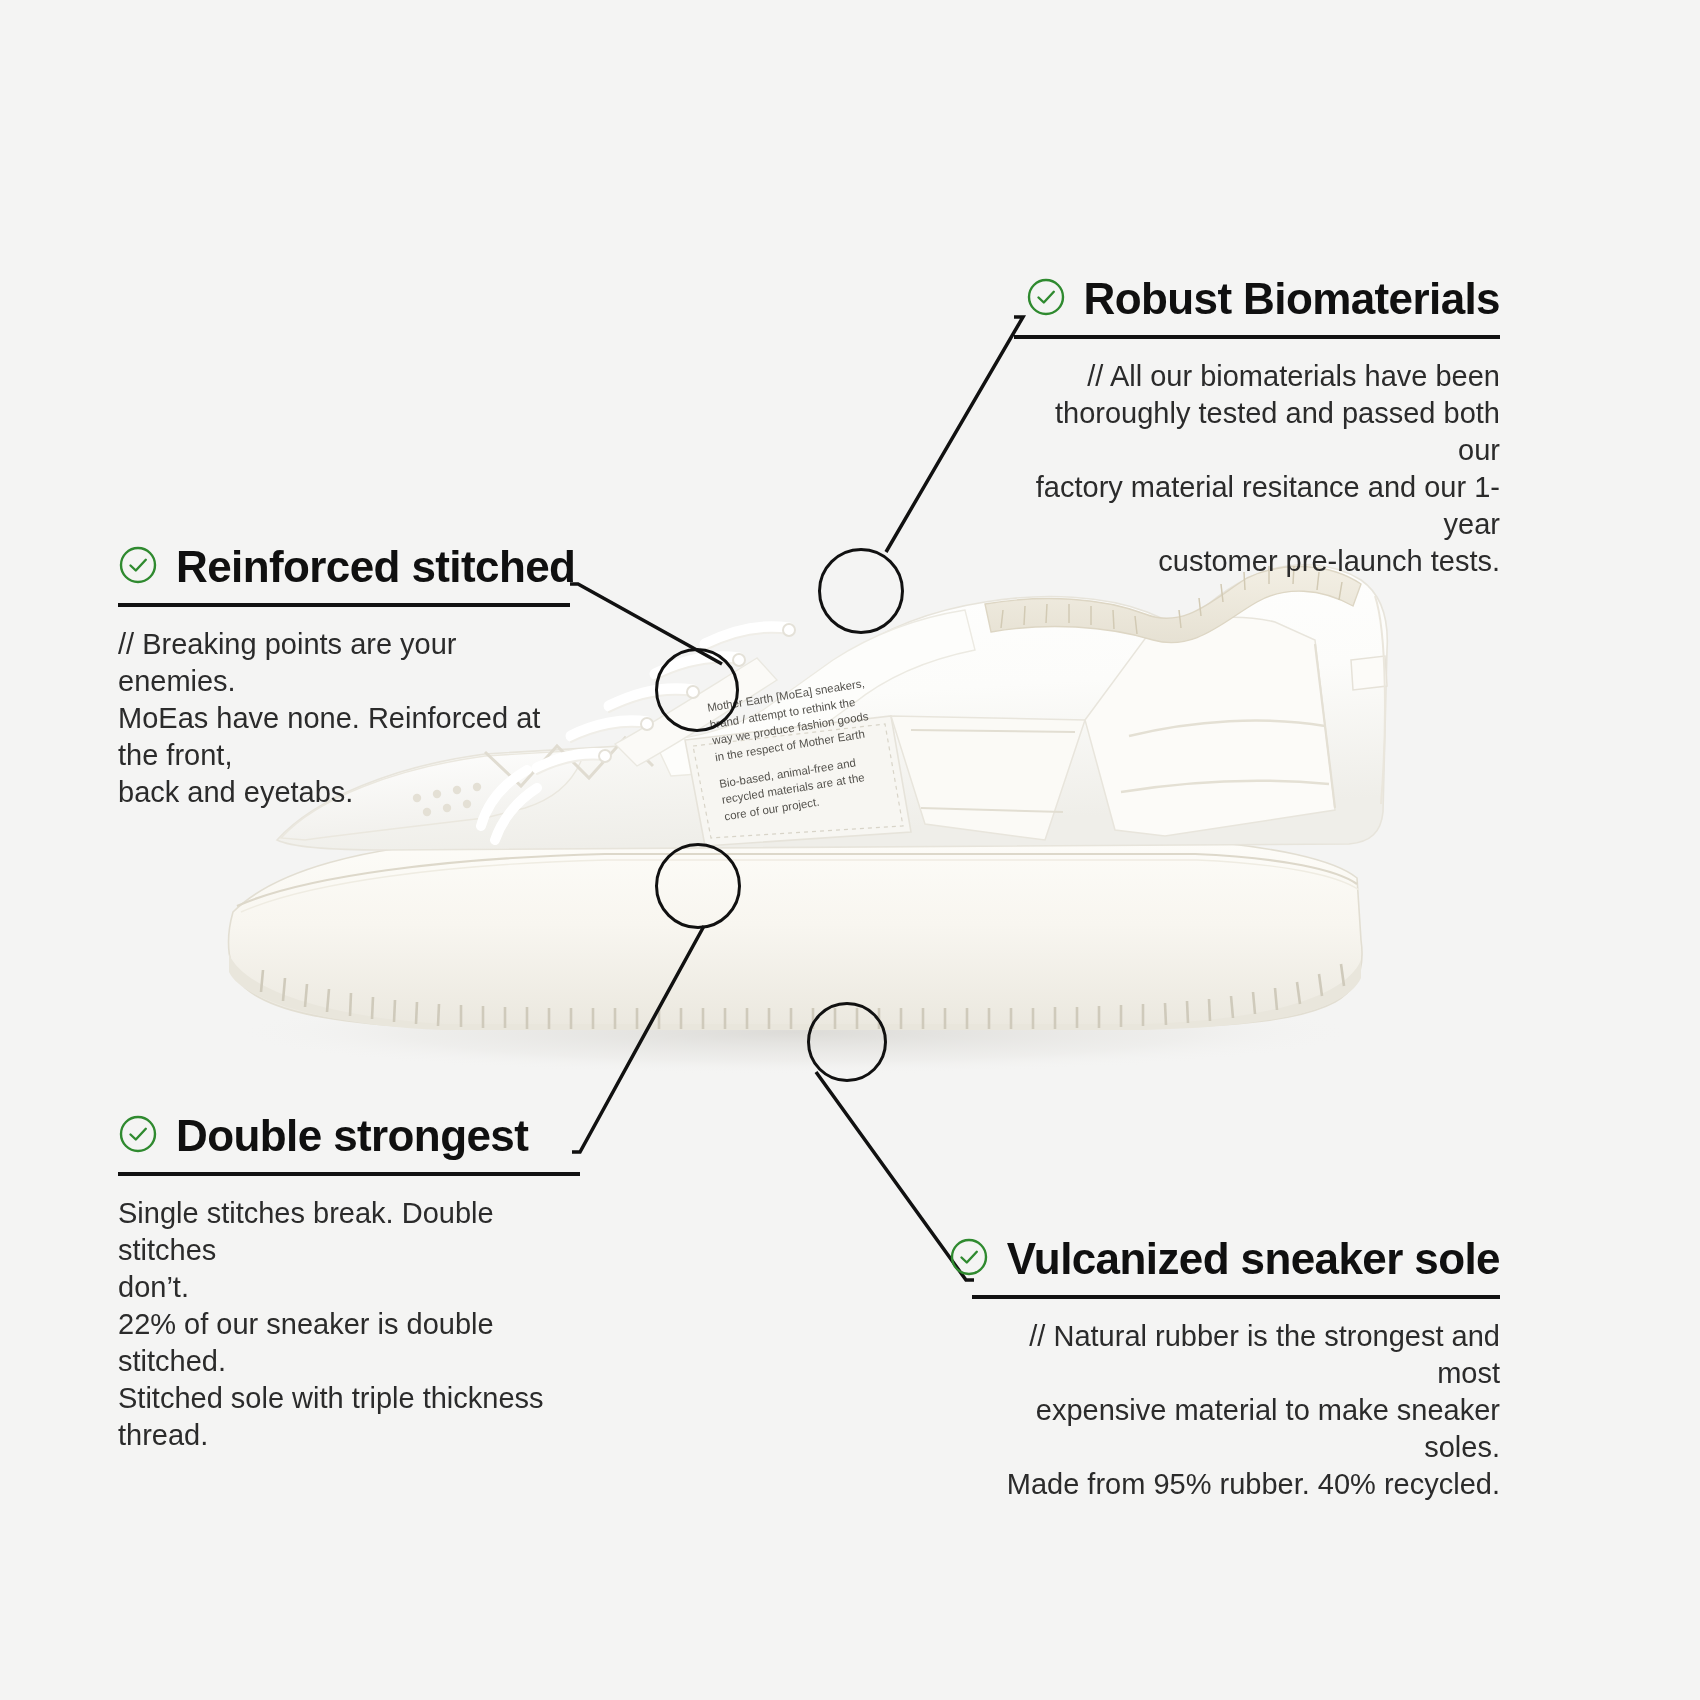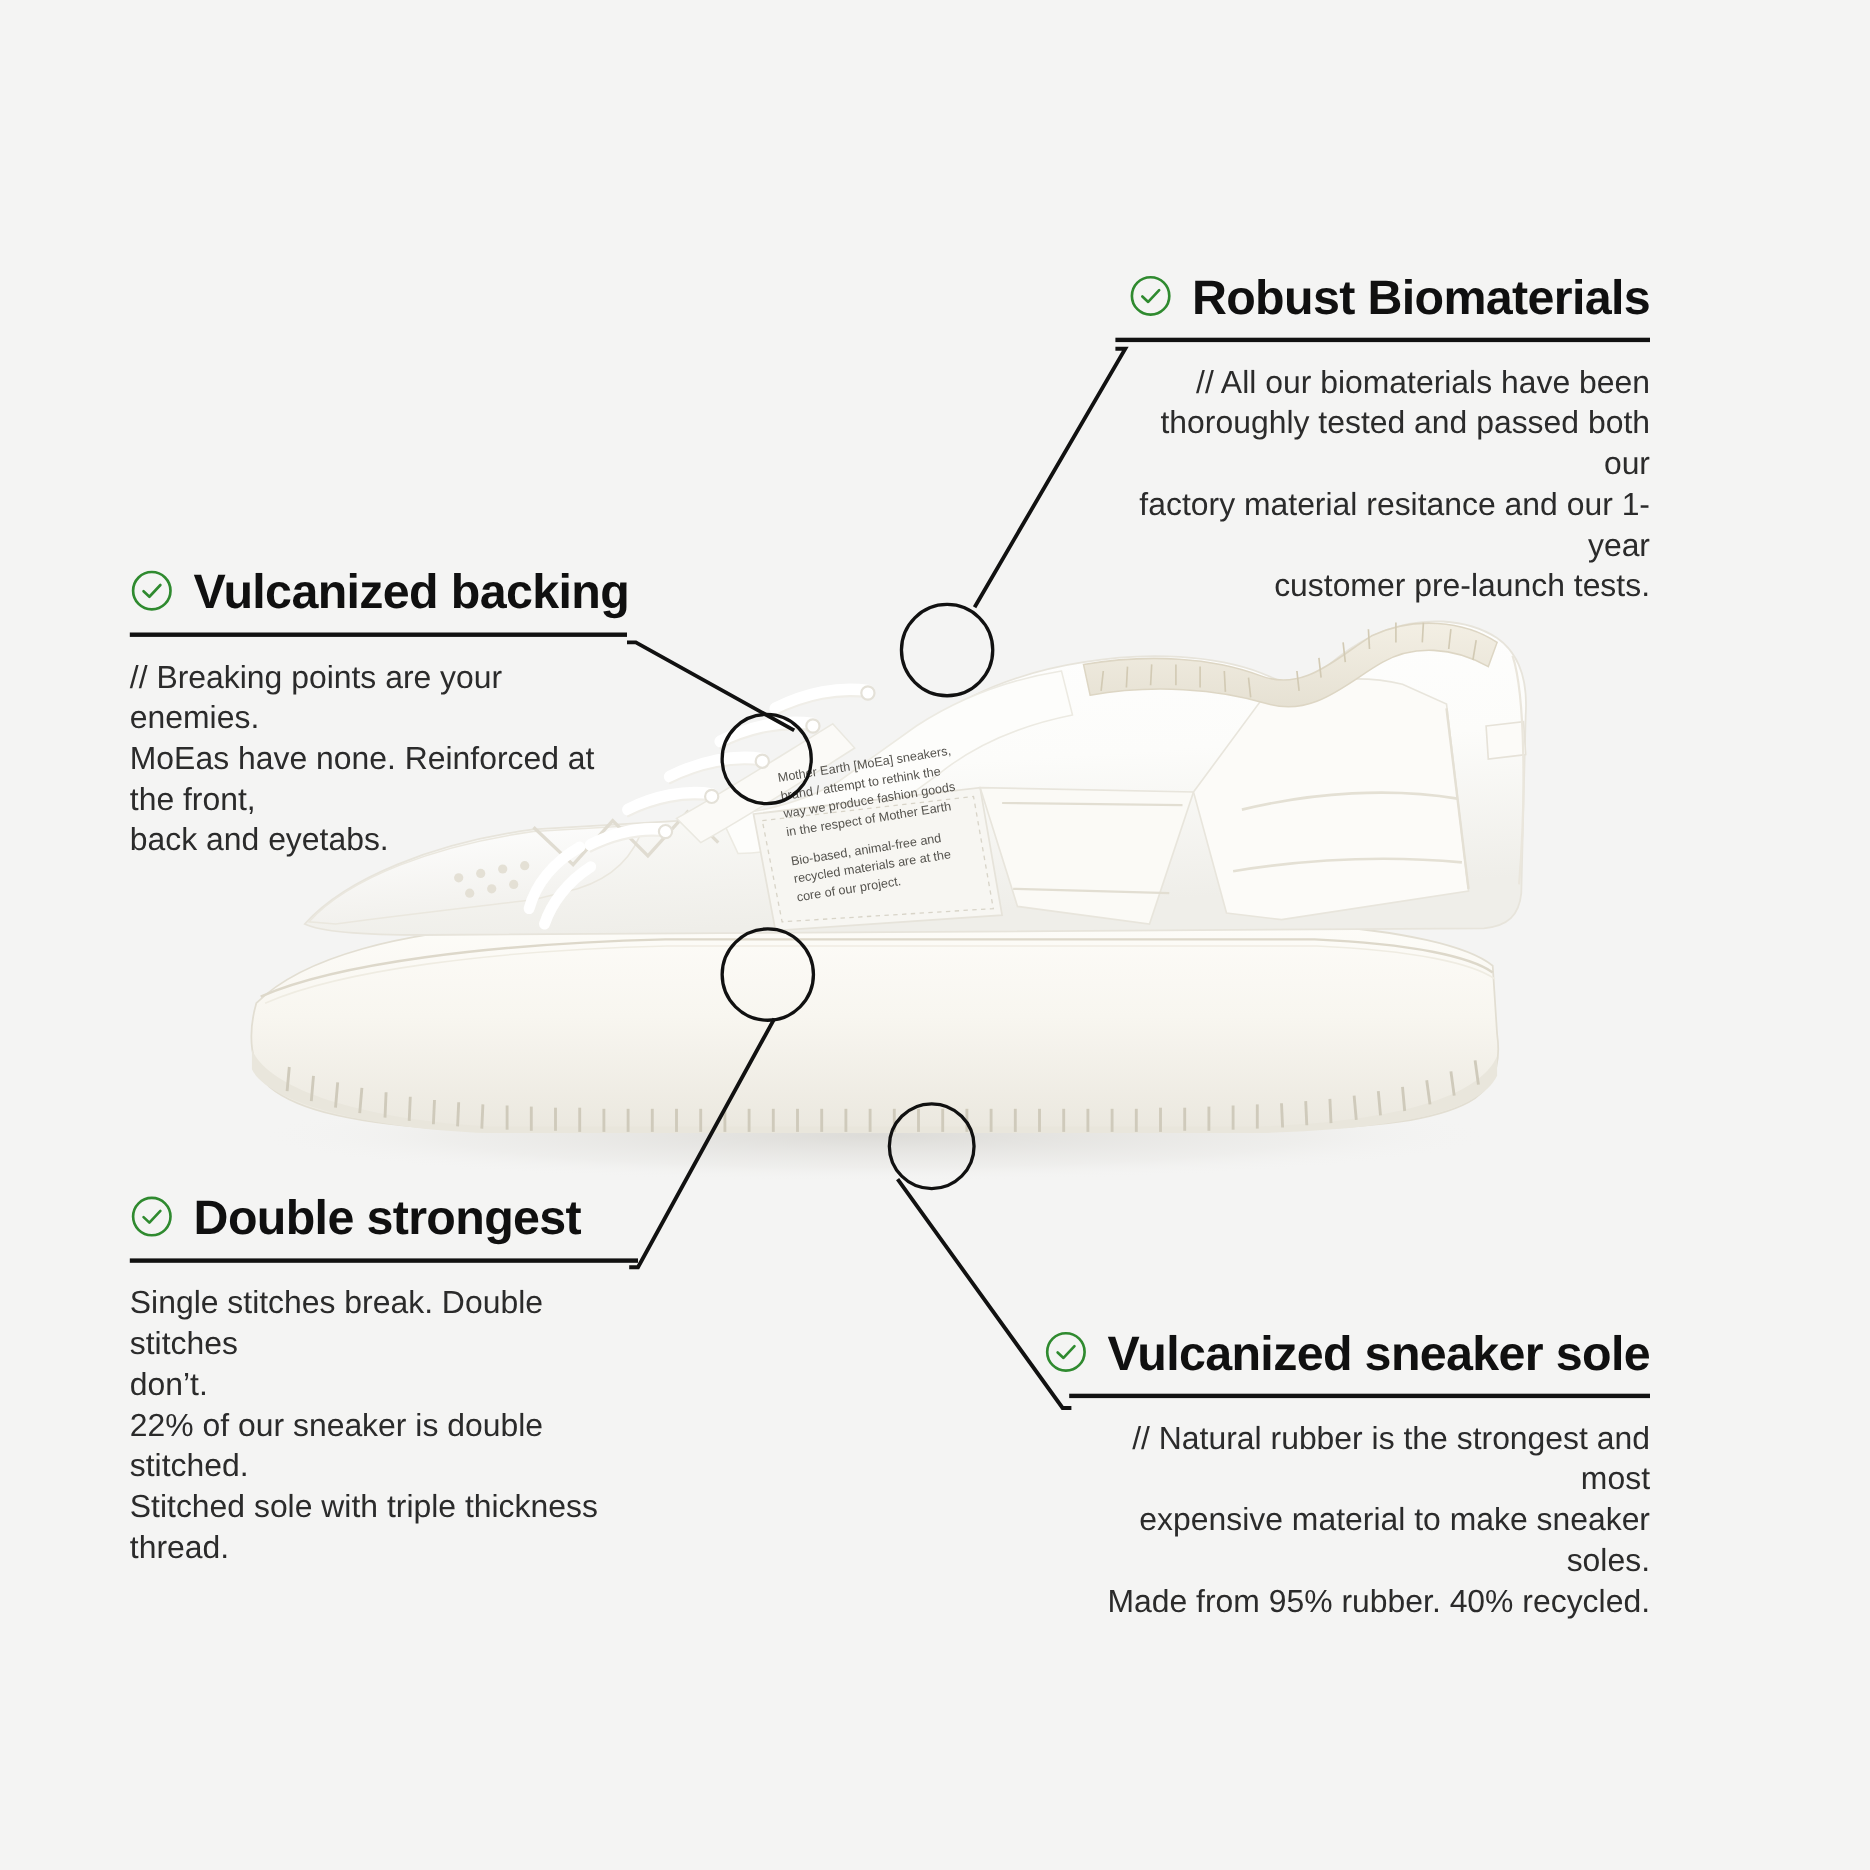--- a/index.html
+++ b/index.html
@@ -38,20 +38,21 @@
     background: transparent;
   }
 
   
   .callout { position: absolute; }
 
   .callout-head {
     display: flex;
     align-items: center;
     gap: 18px;
+    margin-top: 28px;
   }
   .callout.align-right .callout-head { justify-content: flex-end; }
 
   .check-icon { flex: 0 0 auto; display: block; }
 
   .callout-title {
     font-size: 44px;
     font-weight: bold;
     letter-spacing: -0.6px;
     color: #101010;
@@ -351,21 +352,21 @@
   </div>
 
   <div class="callout align-left" id="callout-backing">
     <div class="callout-head">
       <span class="check-icon">
         <svg width="40" height="40" viewBox="0 0 40 40">
           <circle cx="20" cy="20" r="17" fill="none" stroke="#2f8a2f" stroke-width="2.4"></circle>
           <path d="M12.5 20.5 L17.8 25.5 L27.8 14.8" fill="none" stroke="#2f8a2f" stroke-width="2.4" stroke-linecap="round" stroke-linejoin="round"></path>
         </svg>
       </span>
-      <span class="callout-title">Vulcanized backing</span>
+      <span class="callout-title">Reinforced stitched</span>
     </div>
     <div class="rule"></div>
     <div class="callout-body">// Breaking points are your enemies.
 MoEas have none. Reinforced at the front,
 back and eyetabs.</div>
   </div>
 
   <div class="callout align-left" id="callout-stitching">
     <div class="callout-head">
       <span class="check-icon">

